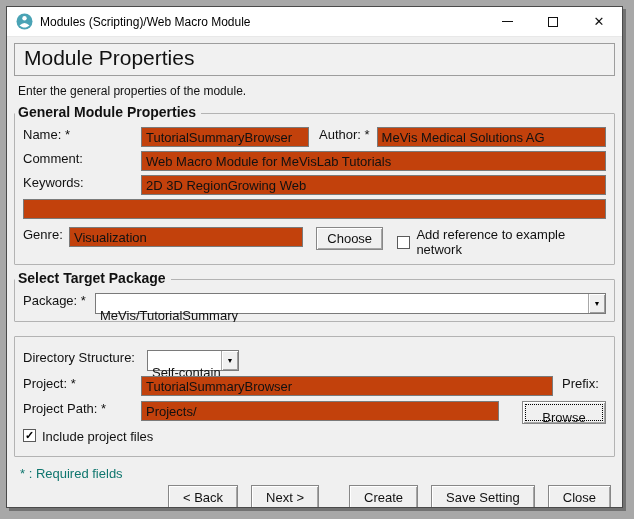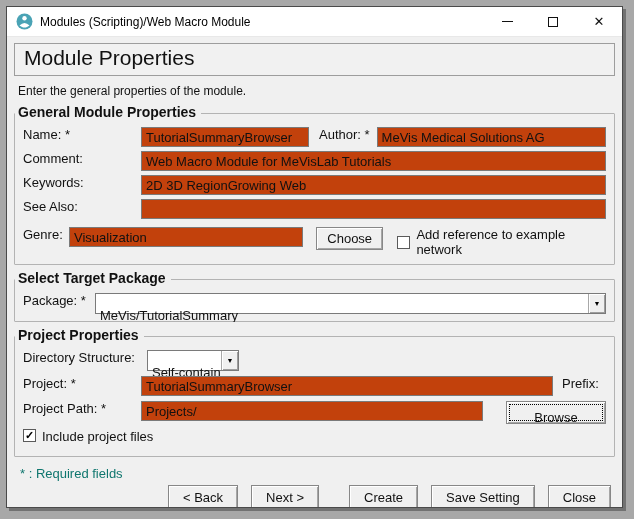--- a/index.html
+++ b/index.html
@@ -124,21 +124,21 @@
   .name-input { width:168px; flex:0 0 auto; }
   .author-lbl { margin:0 7px 0 10px; }
   .genre-lbl { width:46px; }
   .genre-input { width:234px; flex:0 0 auto; }
   .choose-btn { margin-left:13px; width:70px; padding:0; }
   .genre-cb { margin-left:14px; display:flex; align-items:center; }
   .pkg-lbl { width:72px; }
   .dir-lbl { width:124px; }
   .dir-combo { width:92px; }
   .prefix-lbl { margin-left:9px; width:44px; }
-  .browse-btn { margin-left:23px; width:100px; padding:8px; flex:0 0 auto; }
+  .browse-btn { margin-left:23px; width:84px; padding:8px; flex:0 0 auto; }
   .gb-project .row { margin-bottom:5px; }
 </style>
 </head>
 <body>
 
 <div class="window">
 
   <div class="titlebar">
     <svg class="app-icon" viewBox="0 0 17 17">
       <circle cx="8.5" cy="8.5" r="8" fill="#4aa3b5"></circle>
@@ -178,21 +178,20 @@
         <span class="lbl lbl-col">Comment:</span>
         <input class="text grow" type="text" value="Web Macro Module for MeVisLab Tutorials" style="">
       </div>
 
       <div class="row">
         <span class="lbl lbl-col">Keywords:</span>
         <input class="text grow" type="text" value="2D 3D RegionGrowing Web" style="">
       </div>
 
       <div class="row">
-        <span class="lbl lbl-col">See Also:</span>
         <input class="text grow" type="text" value="" style="">
       </div>
 
       <div class="row" style="margin-top:8px;">
         <span class="lbl genre-lbl">Genre:</span>
         <input class="text genre-input" type="text" value="Visualization" style="">
         <button class="btn small choose-btn">Choose</button>
         <span class="genre-cb">
           <span class="checkbox"></span>
           <span class="cb-label">Add reference to example network</span>
@@ -205,21 +204,20 @@
       <div class="row">
         <span class="lbl pkg-lbl">Package: *</span>
         <div class="combo grow">
           <span class="combo-text">MeVis/TutorialSummary</span>
           <span class="combo-btn">▼</span>
         </div>
       </div>
     </div>
 
     <div class="groupbox gb-project">
-      <span class="group-title">Project Properties</span>
 
       <div class="row">
         <span class="lbl dir-lbl">Directory Structure:</span>
         <div class="combo dir-combo">
           <span class="combo-text">Self-contained</span>
           <span class="combo-btn">▼</span>
         </div>
       </div>
 
       <div class="row">

